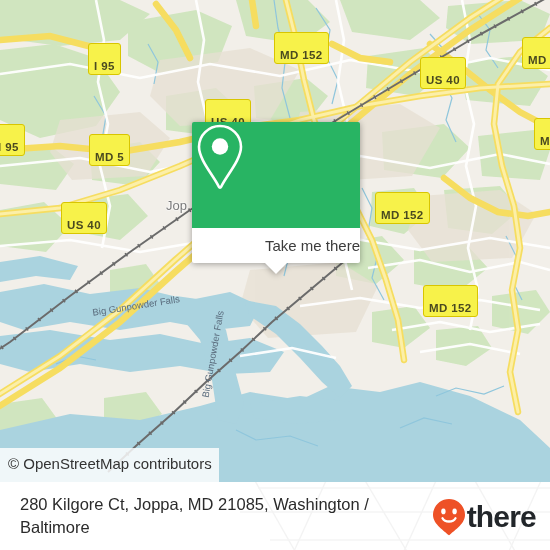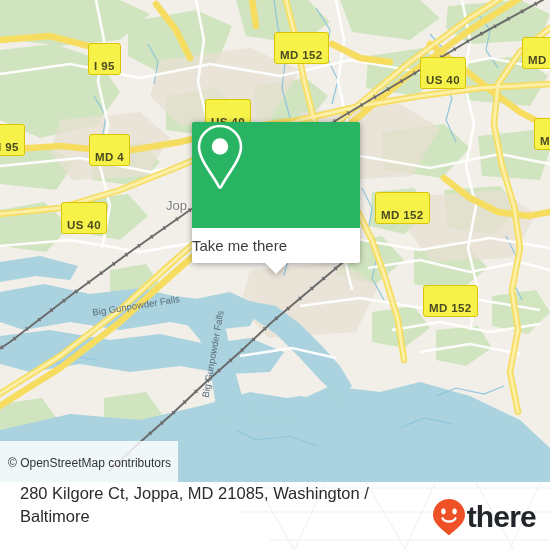--- a/index.html
+++ b/index.html
@@ -92,21 +92,21 @@
     display: flex;
     align-items: center;
     justify-content: center;
   }
   #popup-foot {
     background: #ffffff;
     height: 35px;
     border-radius: 0 0 2px 2px;
     display: flex;
     align-items: center;
-    justify-content: flex-start;
+    justify-content: flex-end;
     color: #3c3c3c;
     font-size: 15px;
     font-family: "Liberation Sans", sans-serif;
   }
   #popup-tail {
     position: absolute;
     left: 50%;
     bottom: -11px;
     margin-left: -11px;
     width: 0;
@@ -117,38 +117,38 @@
   }
 
   
   #attrib {
     position: absolute;
     left: 0;
     bottom: 0;
     background: rgba(255,255,255,.82);
     color: #333333;
     font-family: "Liberation Sans", sans-serif;
-    font-size: 12px;
+    font-size: 15px;
     line-height: 17px;
-    padding: 14px 7px 0 8px;
+    padding: 7px 7px 0 8px;
     height: 27px;
     white-space: nowrap;
   }
 
   
   #footer {
     position: absolute;
     left: 0;
     top: 482px;
     width: 550px;
     height: 68px;
     background: #ffffff;
     box-sizing: border-box;
     display: flex;
-    align-items: flex-start;
+    align-items: center;
     overflow: hidden;
   }
   #footer-watermark {
     position: absolute;
     left: 0;
     top: 0;
     width: 550px;
     height: 68px;
     opacity: .5;
   }
@@ -323,21 +323,21 @@
     <div class="water-label vert1" style="left:205px; top:392px;">Big Gunpowder Falls</div>
 
     <div class="place-label" style="left:166px; top:198px;">Jop</div>
 
     <div class="shield" style="left:88px; top:43px;">I 95</div>
     <div class="shield" style="left:274px; top:32px;">MD 152</div>
     <div class="shield" style="left:420px; top:57px;">US 40</div>
     <div class="shield" style="left:522px; top:37px;">MD 2</div>
     <div class="shield" style="left:205px; top:99px;">US 40</div>
     <div class="shield" style="left:-8px; top:124px;">I 95</div>
-    <div class="shield" style="left:89px; top:134px;">MD 4</div>
+    <div class="shield" style="left:89px; top:134px;">MD 5</div>
     <div class="shield" style="left:534px; top:118px;">MD</div>
     <div class="shield" style="left:61px; top:202px;">US 40</div>
     <div class="shield" style="left:375px; top:192px;">MD 152</div>
     <div class="shield" style="left:423px; top:285px;">MD 152</div>
 
     <div id="popup">
       <div id="popup-head">
         <svg width="56" height="70" viewBox="0 0 56 70">
           <path d="M28 4 C16.5 4 7 13.3 7 24.8 C7 38 22 54 27 65 C27.4 65.9 28.6 65.9 29 65
                    C34 54 49 38 49 24.8 C49 13.3 39.5 4 28 4 Z" fill="none" stroke="#ffffff" stroke-width="2.6"></path>

